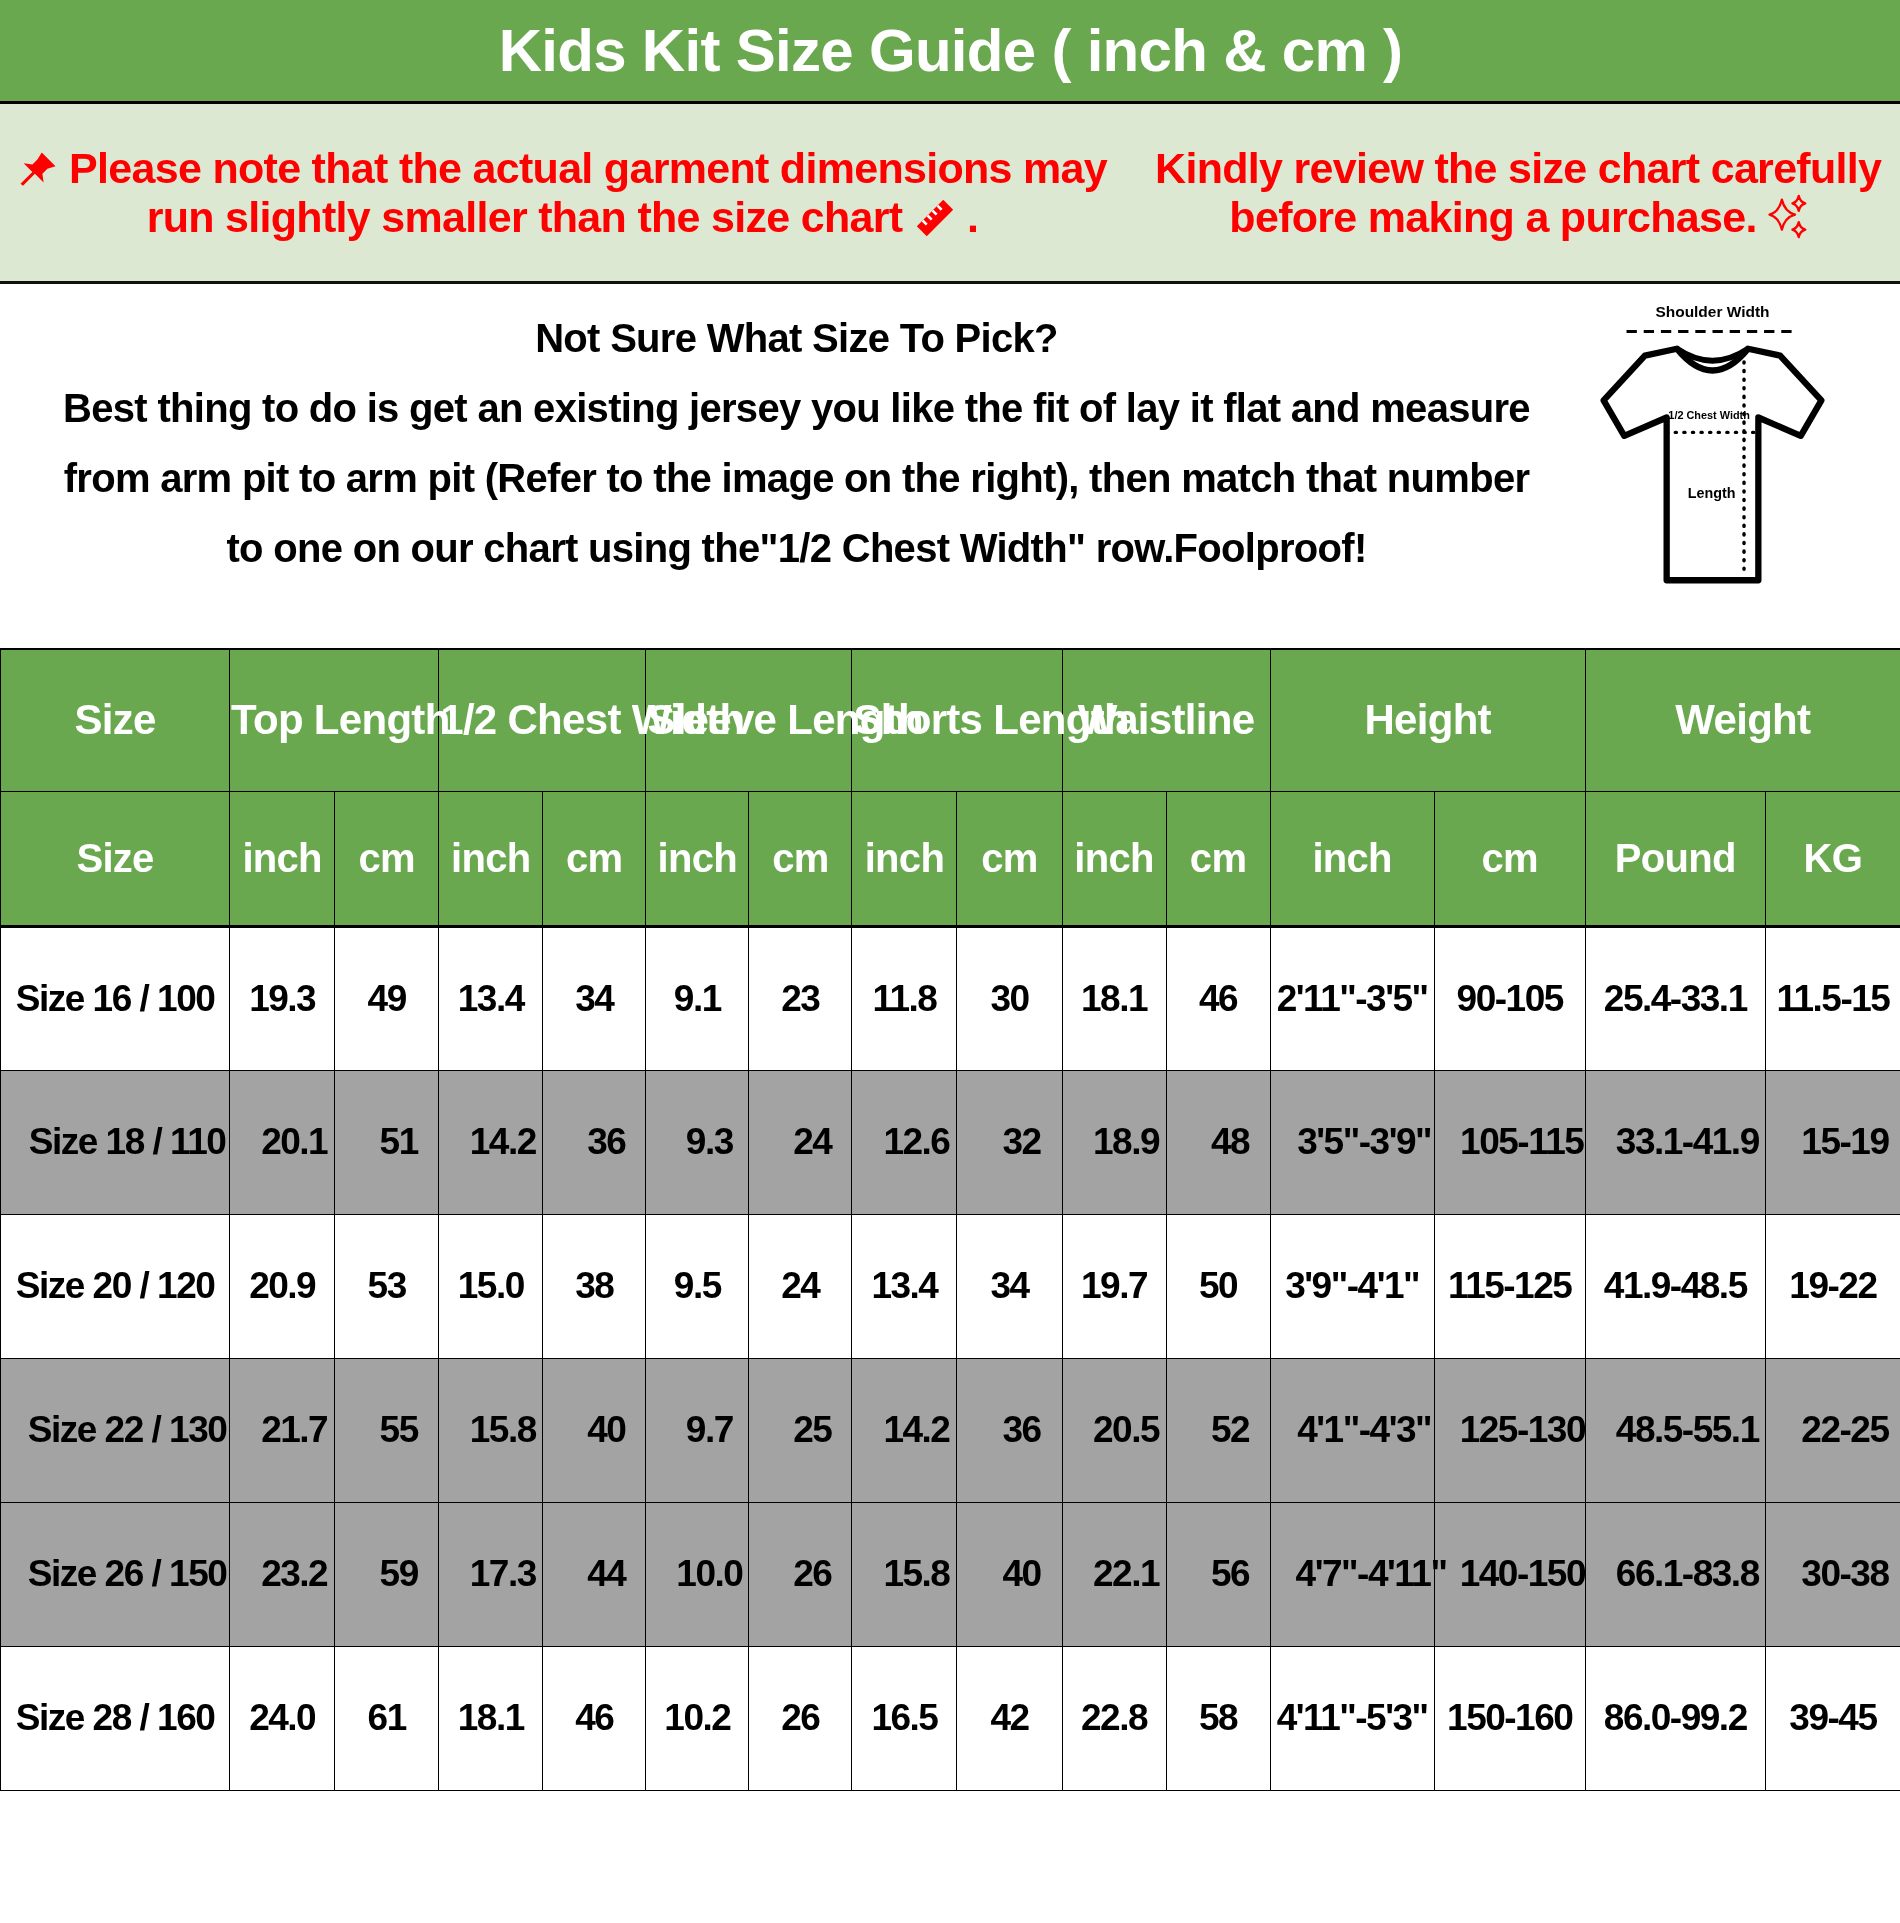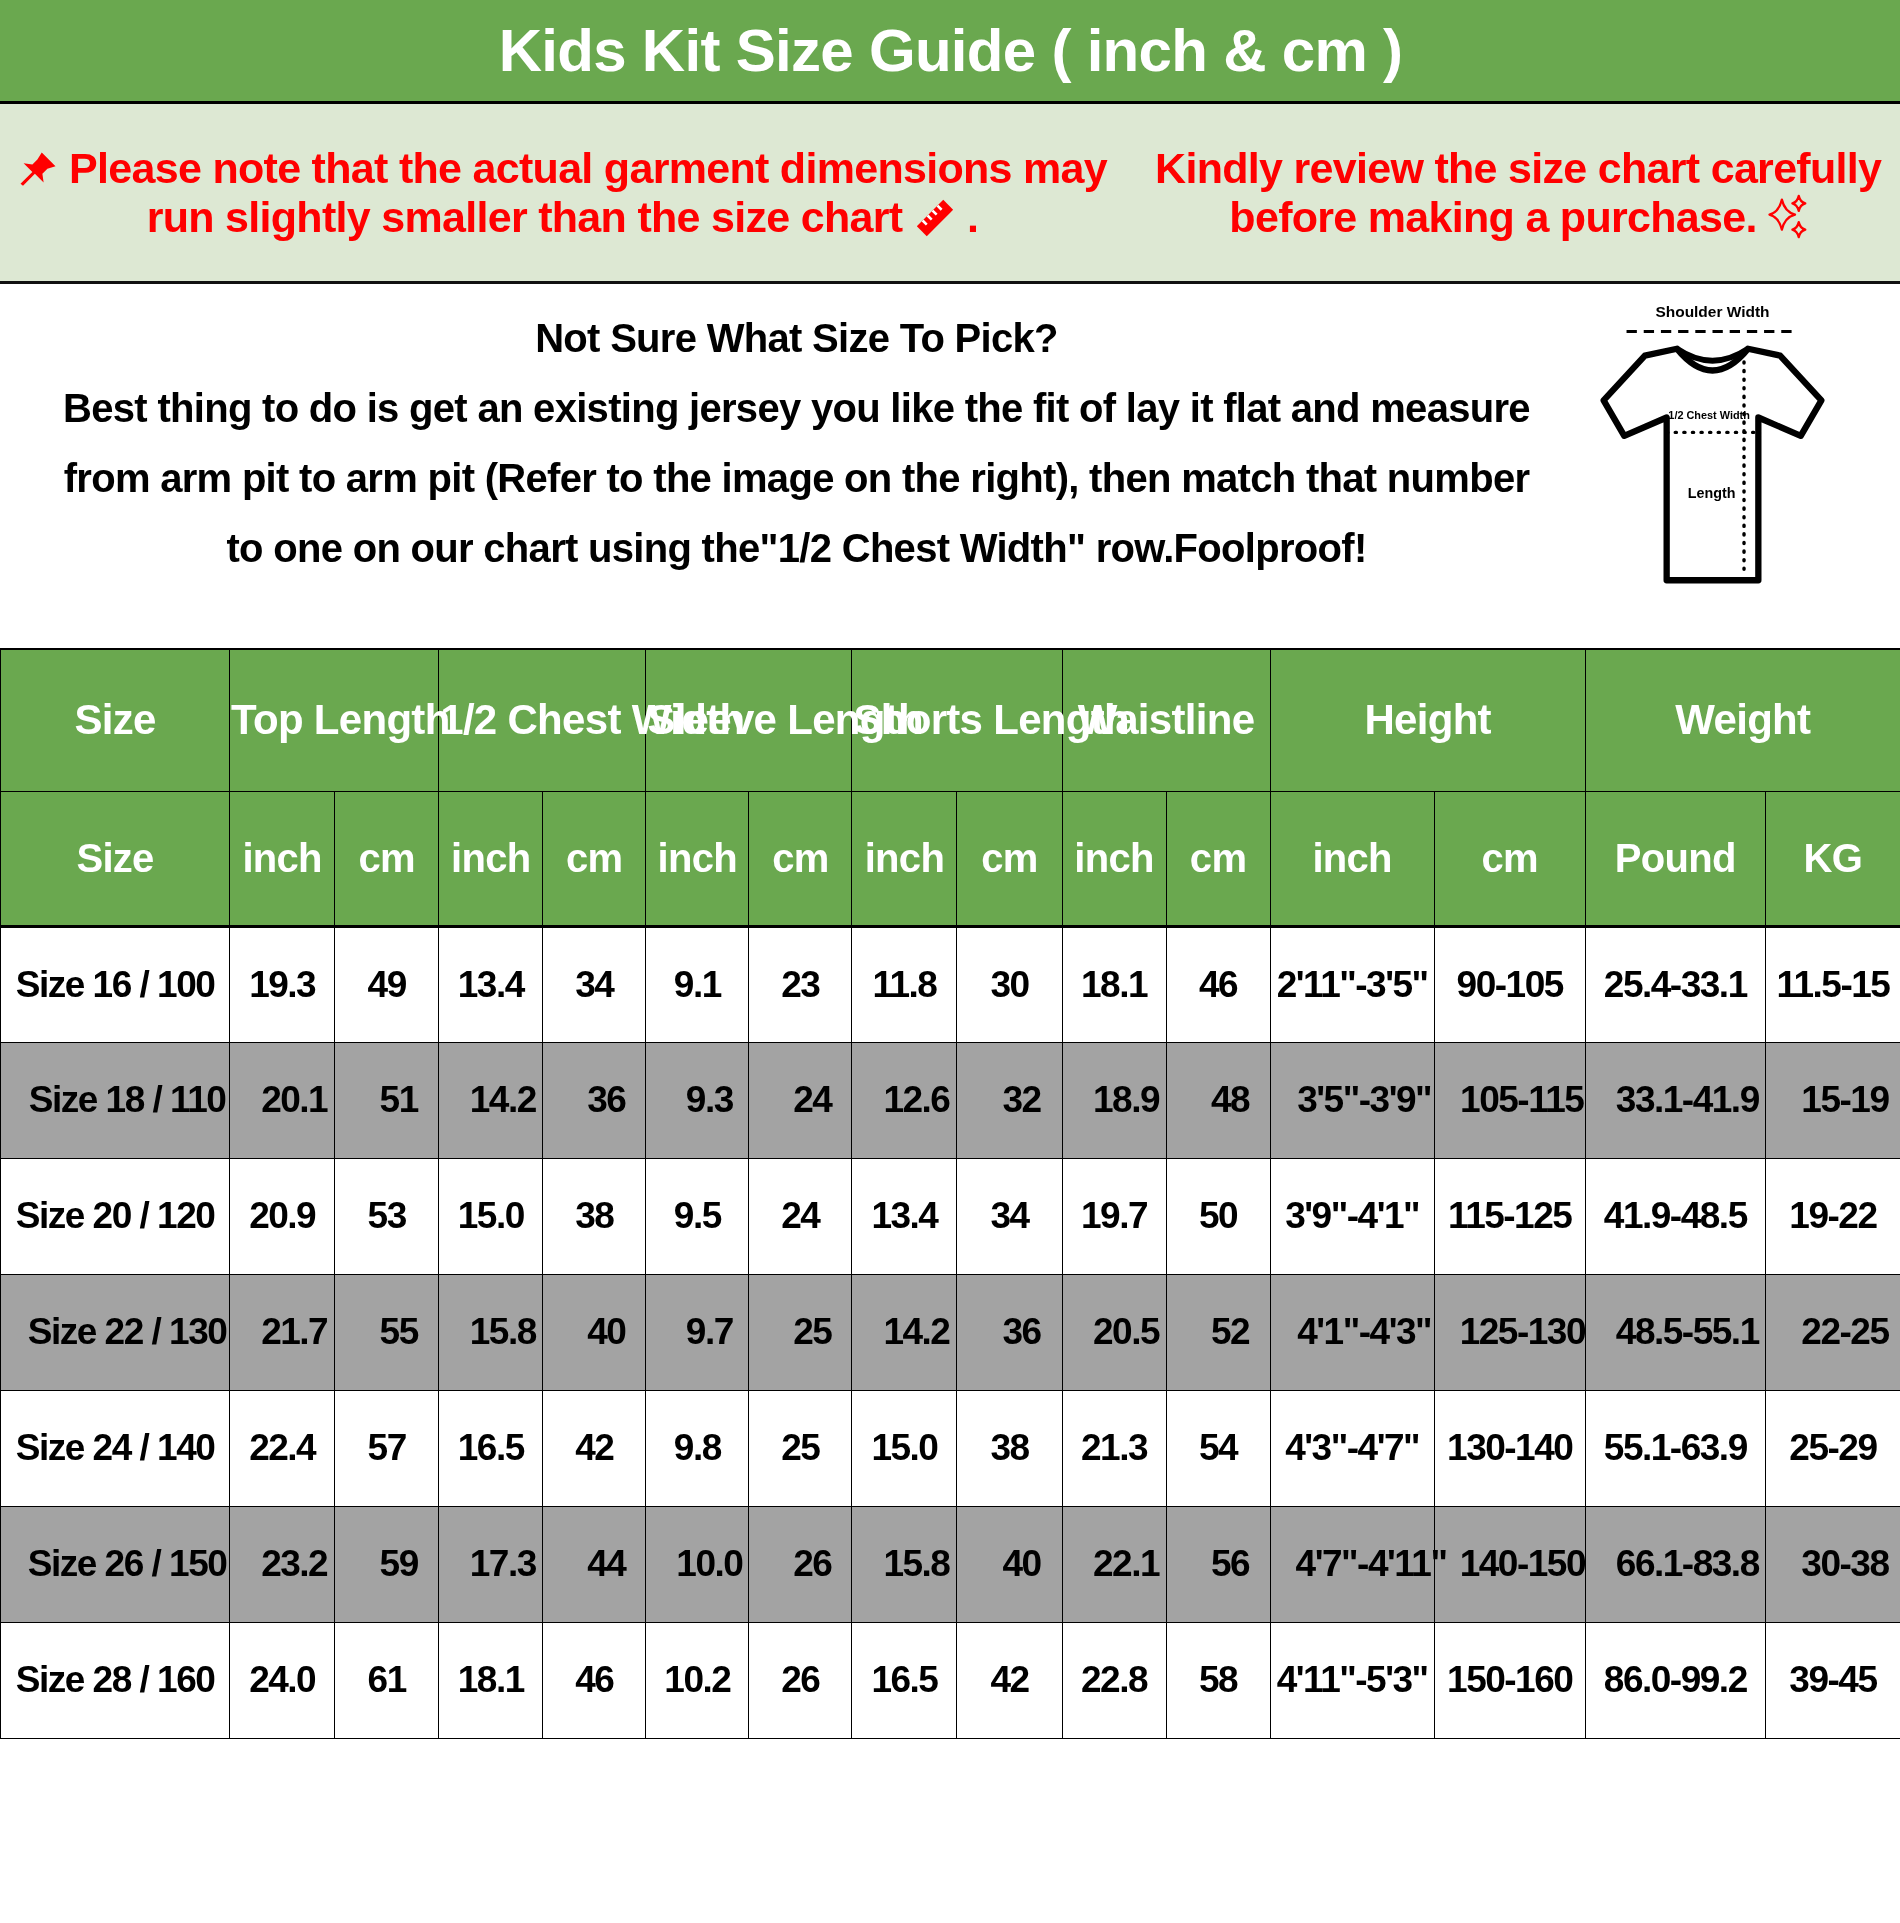--- a/index.html
+++ b/index.html
@@ -25,21 +25,21 @@
   .shirt{position:absolute;right:42px;top:12px;width:293px;height:298px;}
   .shirt text{font-family:"Liberation Sans",sans-serif;fill:#000;}
 
   
   table.size-table{width:1901px;border-collapse:collapse;table-layout:fixed;border-top:2.2px solid #000;}
   .size-table th,.size-table td{border:1.5px solid #000;text-align:center;vertical-align:middle;white-space:nowrap;}
   .size-table th{background:#6aa84f;color:#fff;font-size:42px;font-weight:bold;letter-spacing:-0.7px;}
   thead tr.group-row{height:142px;}
   thead tr.sub-row{height:135px;}
   thead tr.sub-row th{border-bottom:3px solid #000;font-size:40px;}
-  tbody tr{height:116px;}
+  tbody tr{height:144px;}
   tbody td{font-size:37px;font-weight:bold;letter-spacing:-1.5px;color:#000;background:#fff;}
   tbody tr.band td{background:#a3a3a3;padding-left:25px;}
 </style>
 </head>
 <body>
 
 <div class="page">
 
   <header class="title-bar">
     <h1>Kids Kit Size Guide ( inch &amp; cm )</h1>
@@ -199,37 +199,20 @@
           <td>25</td>
           <td>14.2</td>
           <td>36</td>
           <td>20.5</td>
           <td>52</td>
           <td>4'1"-4'3"</td>
           <td>125-130</td>
           <td>48.5-55.1</td>
           <td>22-25</td>
         </tr>
-        <tr>
-          <td>Size 24 / 140</td>
-          <td>22.4</td>
-          <td>57</td>
-          <td>16.5</td>
-          <td>42</td>
-          <td>9.8</td>
-          <td>25</td>
-          <td>15.0</td>
-          <td>38</td>
-          <td>21.3</td>
-          <td>54</td>
-          <td>4'3"-4'7"</td>
-          <td>130-140</td>
-          <td>55.1-63.9</td>
-          <td>25-29</td>
-        </tr>
         <tr class="band">
           <td>Size 26 / 150</td>
           <td>23.2</td>
           <td>59</td>
           <td>17.3</td>
           <td>44</td>
           <td>10.0</td>
           <td>26</td>
           <td>15.8</td>
           <td>40</td>

